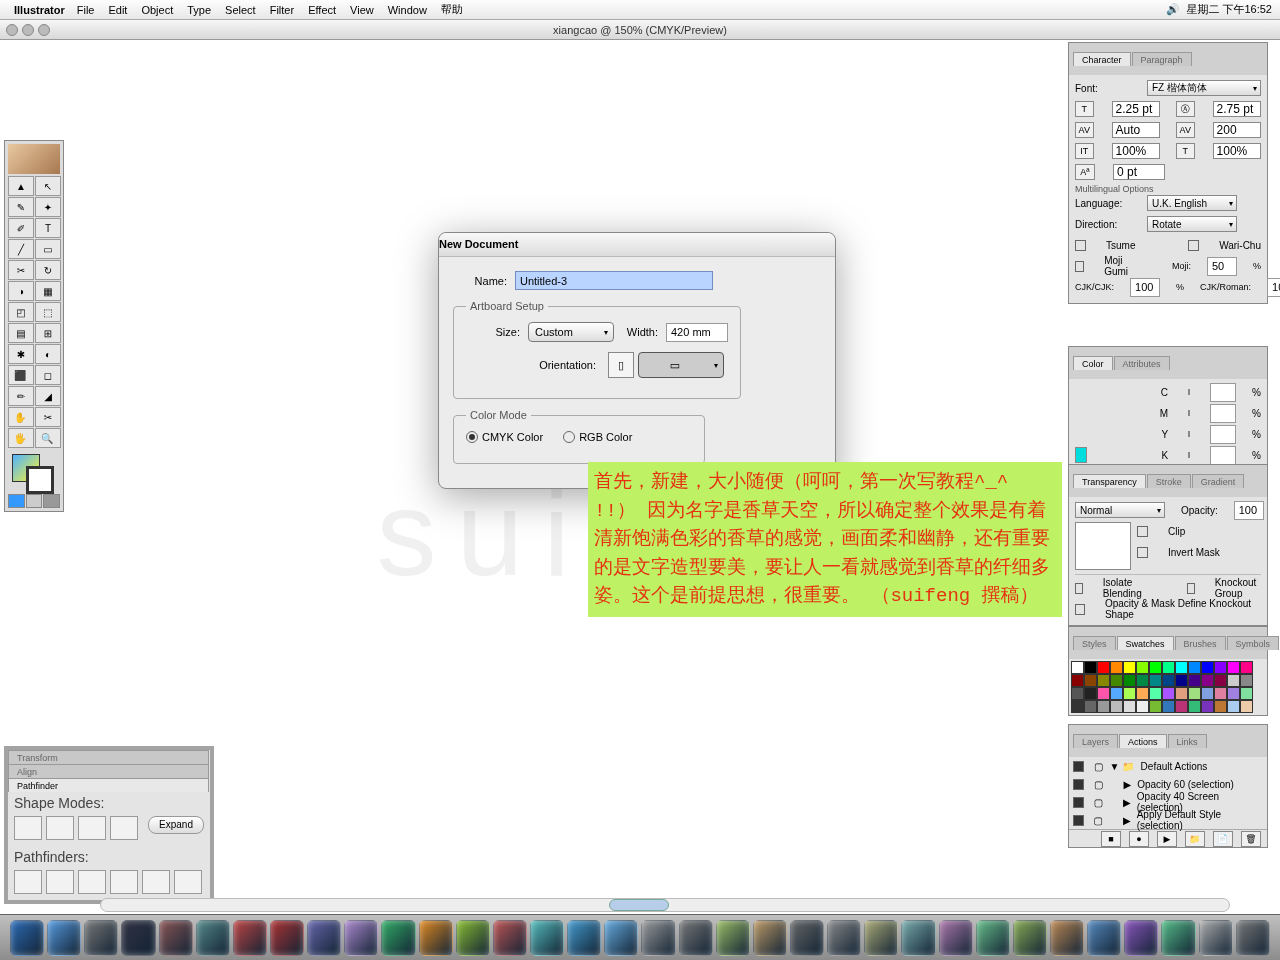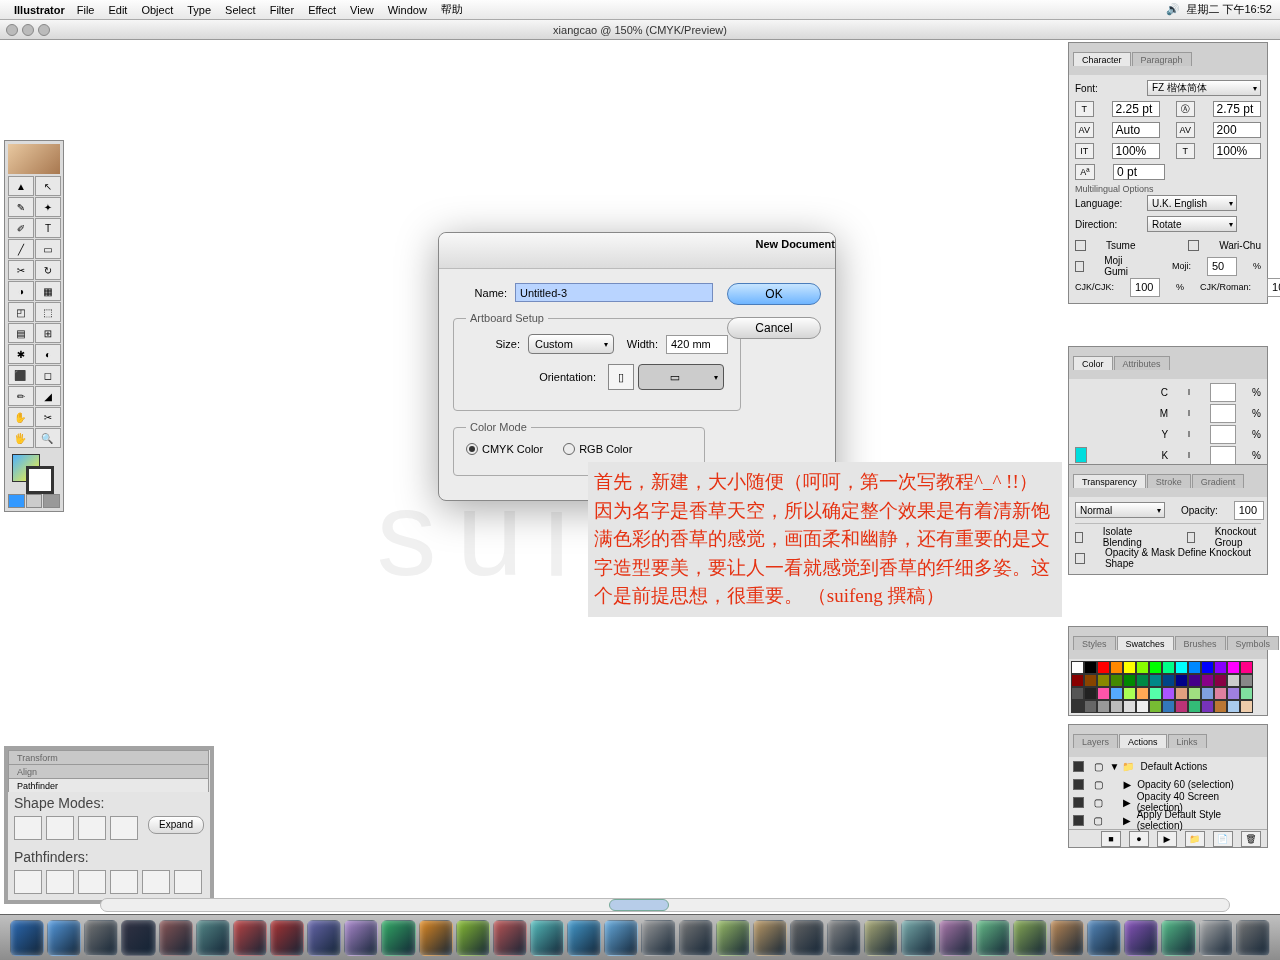--- a/index.html
+++ b/index.html
@@ -8,34 +8,34 @@
 .menubar .apple { font-size:14px; margin-right:8px; }
 .menubar .app-name { font-weight:bold; margin-right:12px; }
 .menubar .menu-item { margin-right:14px; cursor:default; }
 .menubar .right { position:absolute; right:8px; display:flex; gap:6px; align-items:center; }
 .titlebar { height:20px; background:linear-gradient(#f6f6f6,#d9d9d9); border-bottom:1px solid #999; display:flex; align-items:center; justify-content:center; font-size:11px; color:#333; }
 .titlebar .tl-lights { position:absolute; left:6px; display:flex; gap:4px; }
 .light { width:12px; height:12px; border-radius:50%; background:#bbb; border:1px solid #888; }
 .canvas { position:absolute; top:40px; left:0; right:0; bottom:40px; background:#fff; }
 .watermark { position:absolute; left:50%; top:50%; transform:translate(-50%,-10%); font-size:120px; color:#f0f0f0; font-weight:300; letter-spacing:20px; white-space:nowrap; text-align:center; line-height:1.1; }
 .watermark .line2 { font-size:96px; }
-.redtext { position:absolute; left:588px; top:462px; width:474px; background:#e5e5e5; color:#e53212; font-size:19px; line-height:1.5; padding:6px; font-family:Liberation Serif, serif; }
+.redtext { position:absolute; left:588px; top:462px; width:474px; background:#bef264; color:#e53212; font-size:19px; line-height:1.5; padding:6px; font-family:Liberation Mono, monospace; }
 
 .tools { position:absolute; left:4px; top:140px; width:60px; background:#dcdcdc; border:1px solid #888; padding:3px; }
 .tools .avatar { width:100%; height:30px; background:linear-gradient(135deg,#e8c8a0,#a87850); margin-bottom:2px; }
 .tools .grid { display:grid; grid-template-columns:repeat(2,26px); gap:1px; }
 .tbtn { width:26px; height:20px; background:#e8e8e8; border:1px solid #999; display:flex; align-items:center; justify-content:center; font-size:10px; cursor:default; }
 .tools .fillstroke { height:40px; margin-top:4px; position:relative; }
 .tools .fillstroke .fill { position:absolute; left:4px; top:2px; width:28px; height:28px; background:linear-gradient(135deg,#4fb3ff,#fff530); border:1px solid #333; }
 .tools .fillstroke .stroke { position:absolute; left:18px; top:14px; width:28px; height:28px; background:#fff; border:3px solid #333; }
 .tools .modes { display:flex; gap:1px; margin-top:2px; }
 .tools .modes .m { width:18px; height:14px; border:1px solid #888; }
 
 .dialog { position:absolute; left:438px; top:232px; width:398px; background:#ececec; border:1px solid #888; border-radius:8px; box-shadow:0 8px 40px rgba(0,0,0,.35); }
-.dialog .dlg-title { height:36px; text-align:right; font-weight:bold; line-height:22px; border-bottom:1px solid #bbb; background:linear-gradient(#f8f8f8,#dcdcdc); border-radius:8px 8px 0 0; }
+.dialog .dlg-title { height:24px; text-align:left; font-weight:bold; line-height:22px; border-bottom:1px solid #bbb; background:linear-gradient(#f8f8f8,#dcdcdc); border-radius:8px 8px 0 0; }
 .dialog .body { padding:14px; position:relative; }
 .row { display:flex; align-items:center; margin-bottom:10px; }
 .row label { width:54px; text-align:right; margin-right:8px; font-size:11px; }
 .row input.txt { flex:1; height:19px; border:1px solid #748cbf; background:#b9d4ff; padding:0 4px; font-size:11px; }
 fieldset { border:1px solid #aaa; border-radius:4px; padding:10px 12px; margin-bottom:10px; }
 fieldset legend { padding:0 4px; font-size:11px; color:#555; }
 .sel { height:20px; border:1px solid #7a7a7a; border-radius:4px; background:linear-gradient(#fff,#ddd); padding:0 18px 0 6px; font-size:11px; position:relative; display:inline-flex; align-items:center; min-width:86px; }
 .sel::after { content:"▾"; position:absolute; right:5px; font-size:8px; }
 .ftxt { width:62px; height:19px; border:1px solid #999; background:#fff; padding:0 4px; font-size:11px; }
 .radio { display:inline-flex; align-items:center; gap:4px; margin-right:20px; font-size:11px; }
@@ -152,24 +152,20 @@
   <div class="modes">
     <div class="m" style="background:#39f"></div>
     <div class="m" style="background:#ccc"></div>
     <div class="m" style="background:#999"></div>
   </div>
 </div>
 
 <div class="dialog">
   <div class="dlg-title">New Document</div>
   <div class="body">
-    <div class="btncol">
-      <div class="aqua-btn">OK</div>
-      <div class="aqua-btn cancel">Cancel</div>
-    </div>
     <div class="row" style="width:260px">
       <label>Name:</label>
       <input class="txt" value="Untitled-3" style="">
     </div>
     <fieldset style="width:252px">
       <legend>Artboard Setup</legend>
       <div class="row">
         <label>Size:</label>
         <span class="sel">Custom</span>
         <label style="width:44px">Width:</label>
@@ -312,20 +308,33 @@
     <div class="tab">Transparency</div>
     <div class="tab off">Stroke</div>
     <div class="tab off">Gradient</div>
   </div>
   <div class="body2">
     <div class="frow">
       <span class="drop">Normal</span>
       <span>Opacity:</span>
       <input class="ftxt" style="width: 30px;" value="100">
         <span>%</span>
+    </div>
+    <div style="display:flex;gap:6px">
+      <div style="width:56px;height:48px;border:1px solid #888;background:#fff"></div>
+      <div>
+        <div class="frow">
+            <span class="chk"></span>
+            <span>Clip</span>
+          </div>
+        <div class="frow">
+            <span class="chk"></span>
+            <span>Invert Mask</span>
+          </div>
+      </div>
     </div>
     <div class="section-line"></div>
     <div class="frow">
         <span class="chk"></span>
         <span>Isolate Blending</span>
       <span style="width:10px"></span>
         <span class="chk"></span>
         <span>Knockout Group</span>
       </div>
     <div class="frow">

